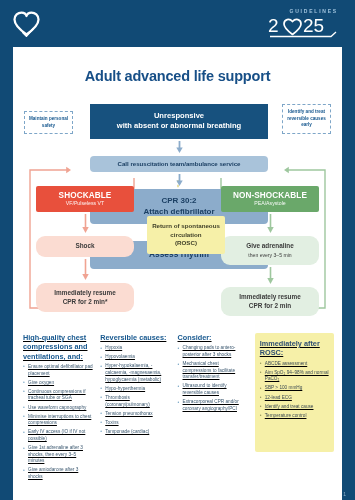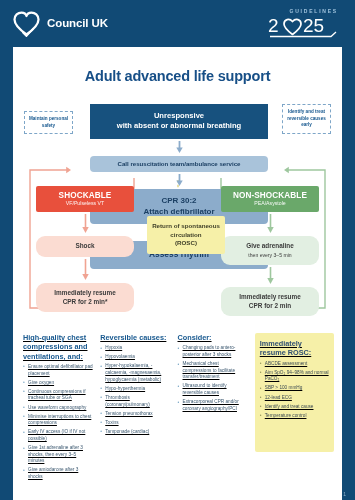--- a/index.html
+++ b/index.html
@@ -215,21 +215,20 @@
 
 <div id="root">
 
   <div class="header">
     <div class="brand">
       <svg class="brand-mark" viewBox="0 0 54 52">
         <path d="M27 47 C 9 34, 3 25, 3 17 C 3 8, 10 3, 17 3 C 22 3, 26 6, 27 10 C 28 6, 32 3, 37 3 C 44 3, 51 8, 51 17 C 51 25, 45 34, 27 47 Z" fill="none" stroke="#ffffff" stroke-width="4.5" stroke-linejoin="round"></path>
         <path d="M20 43 L 27 50 L 40 36" fill="none" stroke="#ffffff" stroke-width="3.6" stroke-linecap="round" stroke-linejoin="round"></path>
       </svg>
       <div class="brand-text">
-        <div>Council UK</div>
       </div>
     </div>
 
     <div class="guidelines">
       <div class="guidelines-kicker">GUIDELINES</div>
       <svg class="guidelines-mark" width="74" height="24" viewBox="0 0 74 24">
         <text x="0" y="17" font-family="Liberation Sans, sans-serif" font-size="19" fill="#ffffff">2</text>
         <path d="M24.5 6.5 C 21.5 3, 16 4, 16 9 C 16 13, 20.5 16.5, 24.5 19.5 C 28.5 16.5, 33 13, 33 9 C 33 4, 27.5 3, 24.5 6.5 Z" fill="none" stroke="#ffffff" stroke-width="1.7" stroke-linejoin="round"></path>
         <text x="35" y="17" font-family="Liberation Sans, sans-serif" font-size="19" fill="#ffffff">25</text>
         <path d="M2 21.5 L 63 21.5 L 68 17" fill="none" stroke="#ffffff" stroke-width="1.3"></path>
@@ -390,21 +389,21 @@
         <ul>
           <li>Changing pads to antero-posterior after 3 shocks</li>
           <li>Mechanical chest compressions to facilitate transfer/treatment</li>
           <li>Ultrasound to identify reversible causes</li>
           <li>Extracorporeal CPR and/or coronary angiography/PCI</li>
         </ul>
       </div>
 
       <div class="col">
         <div class="rosc-panel">
-          <h3>Immediately resume ROSC:</h3>
+          <h3>Immediately after ROSC:</h3>
           <ul>
             <li>ABCDE assessment</li>
             <li>Aim SpO₂ 94–98% and normal PaCO₂</li>
             <li>SBP &gt; 100 mmHg</li>
             <li>12-lead ECG</li>
             <li>Identify and treat cause</li>
             <li>Temperature control</li>
           </ul>
         </div>
       </div>

